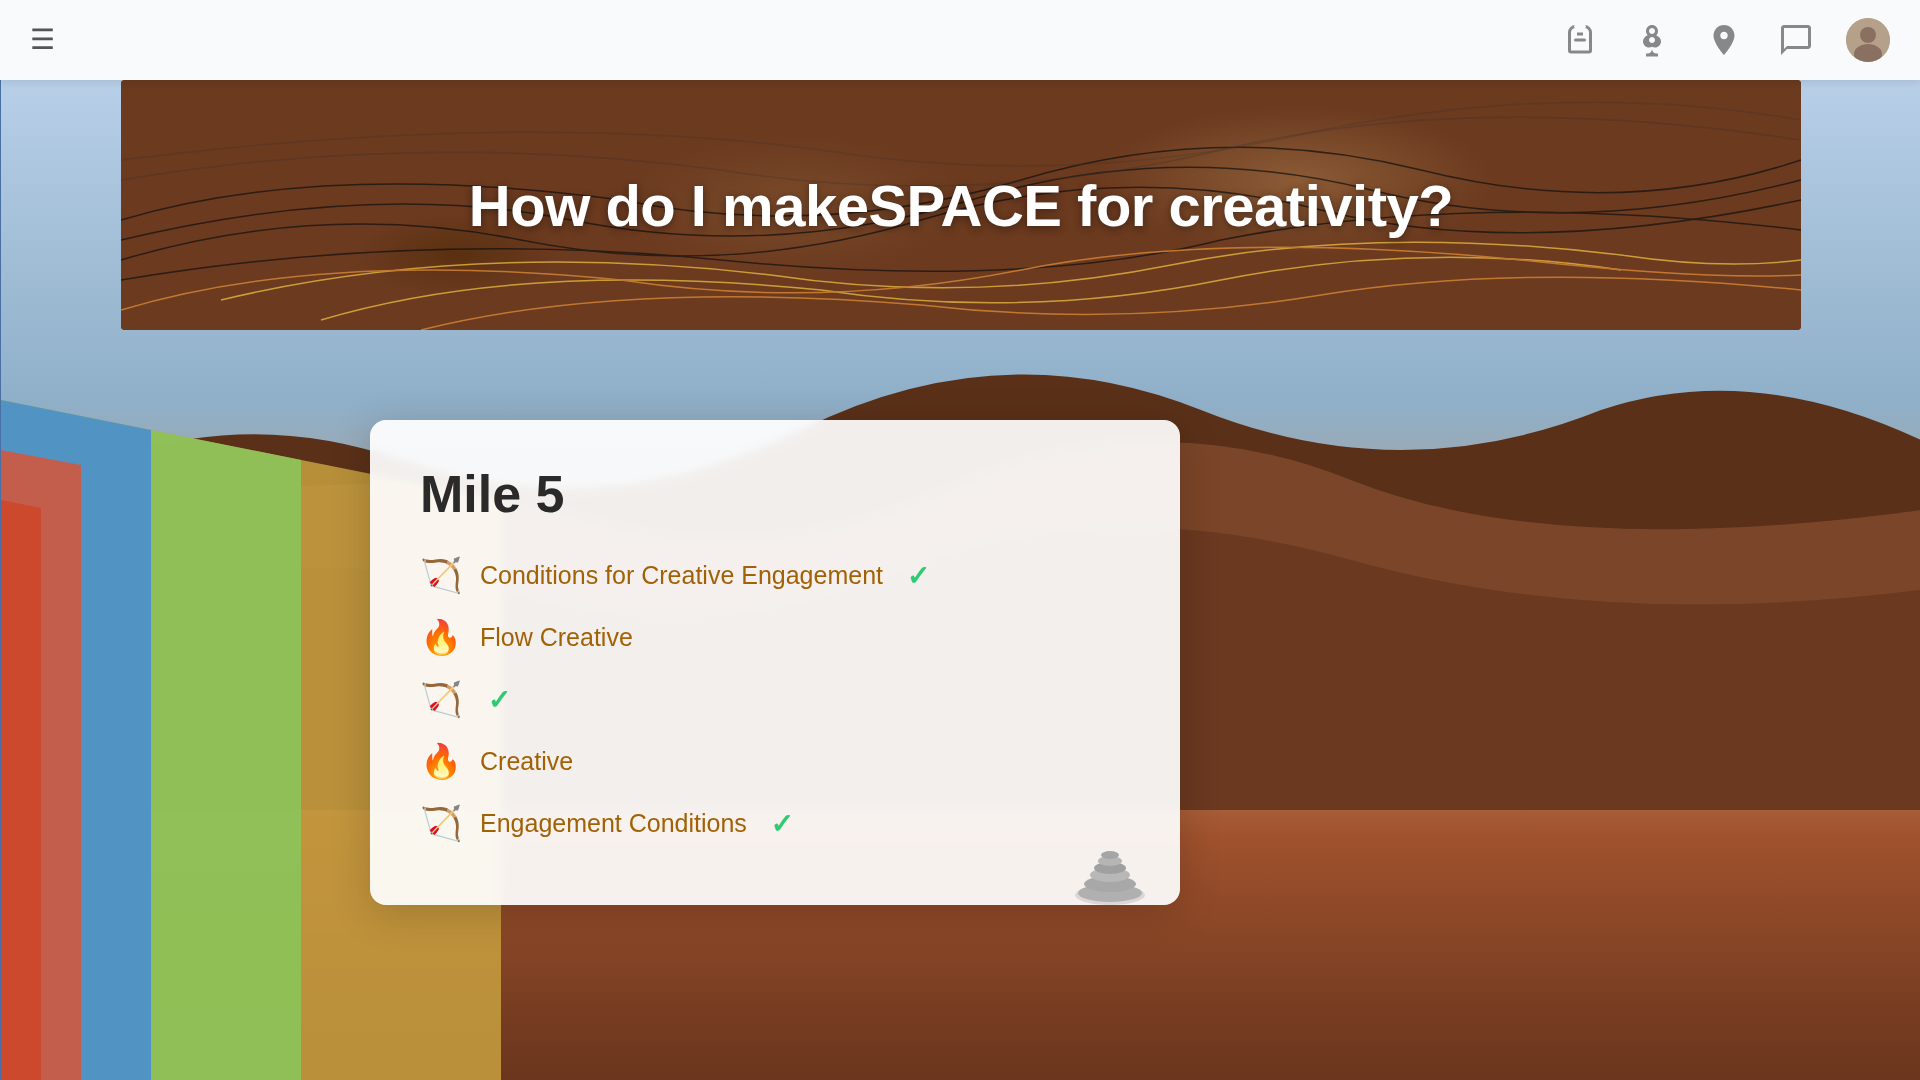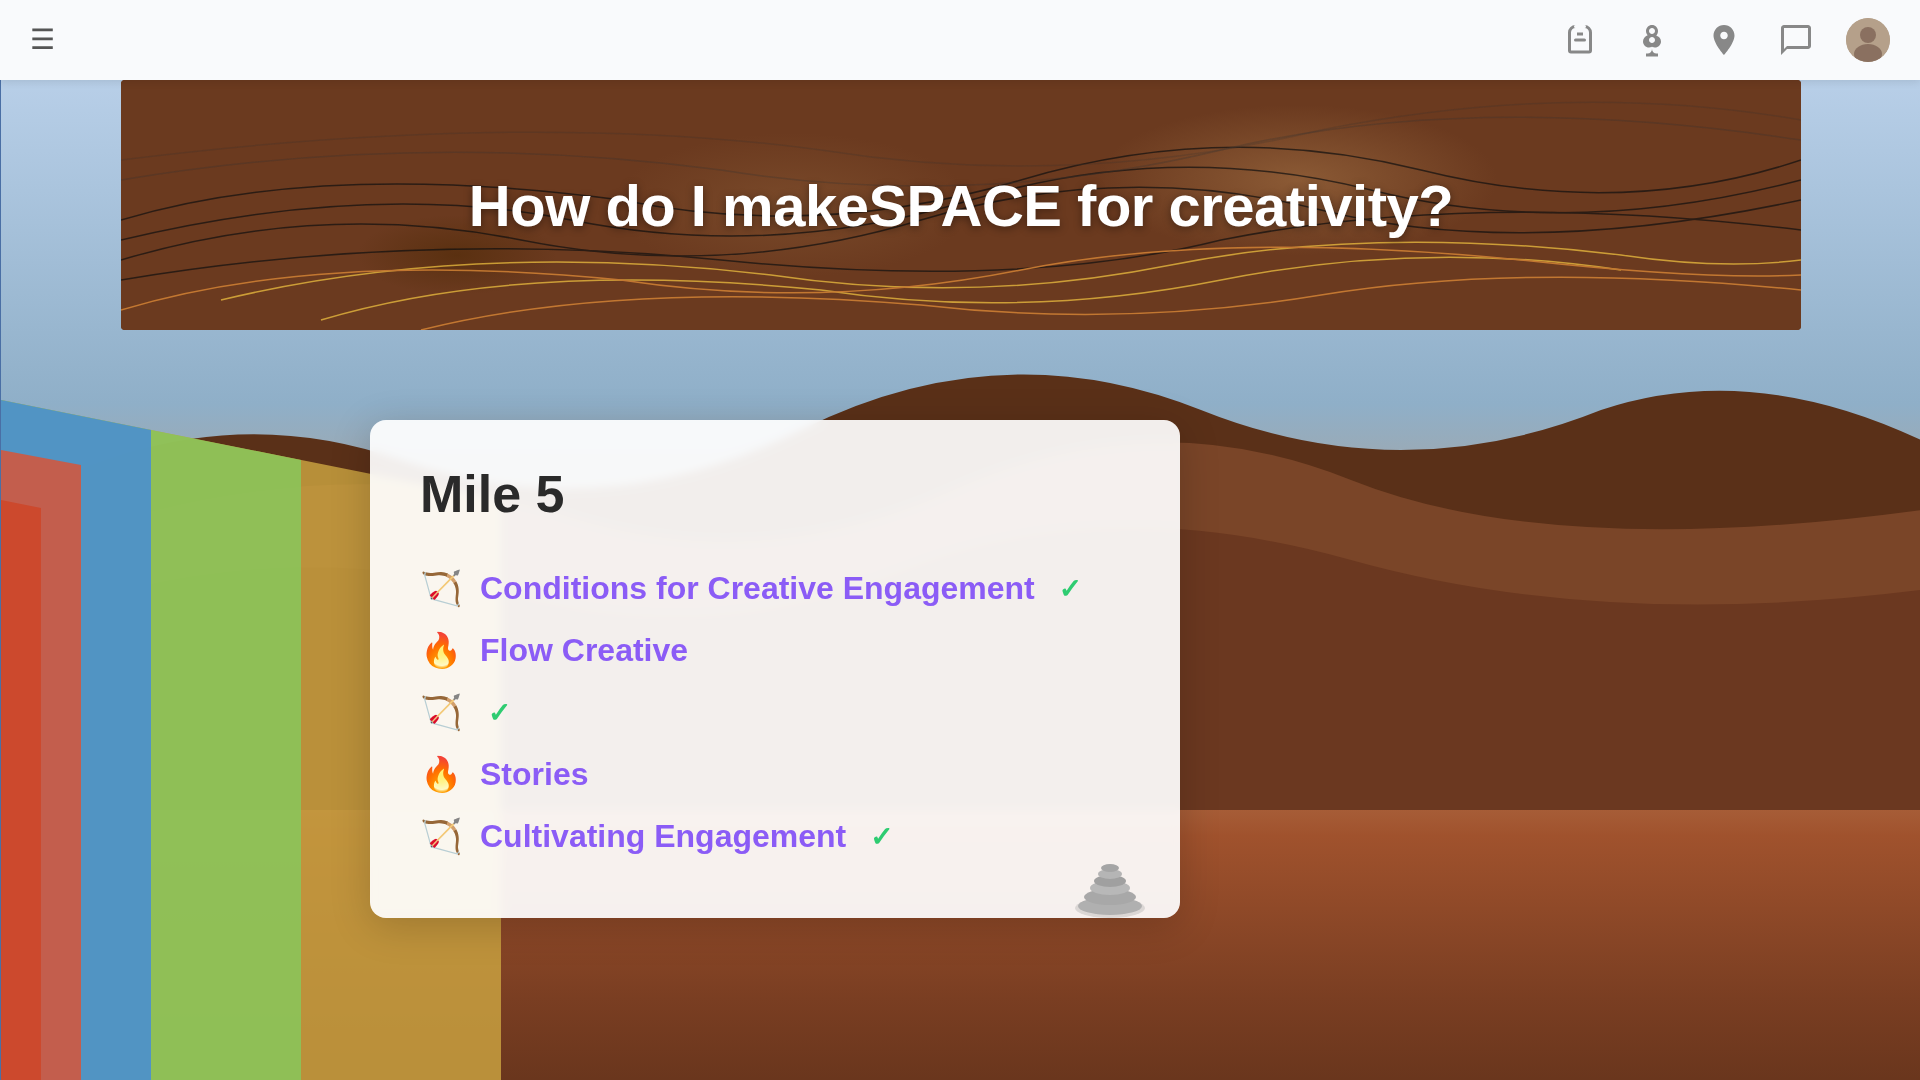--- a/index.html
+++ b/index.html
@@ -166,42 +166,42 @@
       padding: 44px 50px 40px 50px;
       box-shadow: 0 8px 40px rgba(0,0,0,0.18);
       backdrop-filter: blur(4px);
     }
 
     .mile-title {
       font-size: 52px;
       font-weight: 700;
       color: #2a2a2a;
       font-family: 'Arial', sans-serif;
-      margin-bottom: 44px;
+      margin-bottom: 31px;
     }
 
     .mile-item {
       display: flex;
       align-items: center;
       gap: 16px;
       margin-bottom: 22px;
     }
 
     .item-icon {
       font-size: 34px;
       width: 44px;
       text-align: center;
       flex-shrink: 0;
     }
 
     .item-label {
-      font-size: 32px;
-      color: #8b5cf6;
+      font-size: 25px;
+      color: #a16207;
       font-family: 'Arial', sans-serif;
-      font-weight: 700;
+      font-weight: 400;
     }
 
     .check-mark {
       font-size: 28px;
       color: #2ecc71;
       margin-left: 8px;
       font-weight: 700;
     }
 
     
@@ -314,26 +314,26 @@
     <span class="item-label">Flow Creative</span>
   </div>
 
   <div class="mile-item">
     <span class="item-icon">🏹</span>
     <span class="check-mark">✓</span>
   </div>
 
   <div class="mile-item">
     <span class="item-icon">🔥</span>
-    <span class="item-label">Stories</span>
+    <span class="item-label">Creative</span>
   </div>
 
   <div class="mile-item">
     <span class="item-icon">🏹</span>
-    <span class="item-label">Cultivating Engagement</span>
+    <span class="item-label">Engagement Conditions</span>
     <span class="check-mark">✓</span>
   </div>
 
   <div class="stone-stack">
     <svg viewBox="0 0 100 100" xmlns="http://www.w3.org/2000/svg">
 
       <ellipse cx="50" cy="90" rx="35" ry="10" fill="#9a9a9a" opacity="0.3"></ellipse>
       <ellipse cx="50" cy="88" rx="32" ry="9" fill="#b0b0b0"></ellipse>
       <ellipse cx="50" cy="79" rx="26" ry="8" fill="#a8a8a8"></ellipse>
       <ellipse cx="50" cy="70" rx="20" ry="7" fill="#b8b8b8"></ellipse>

